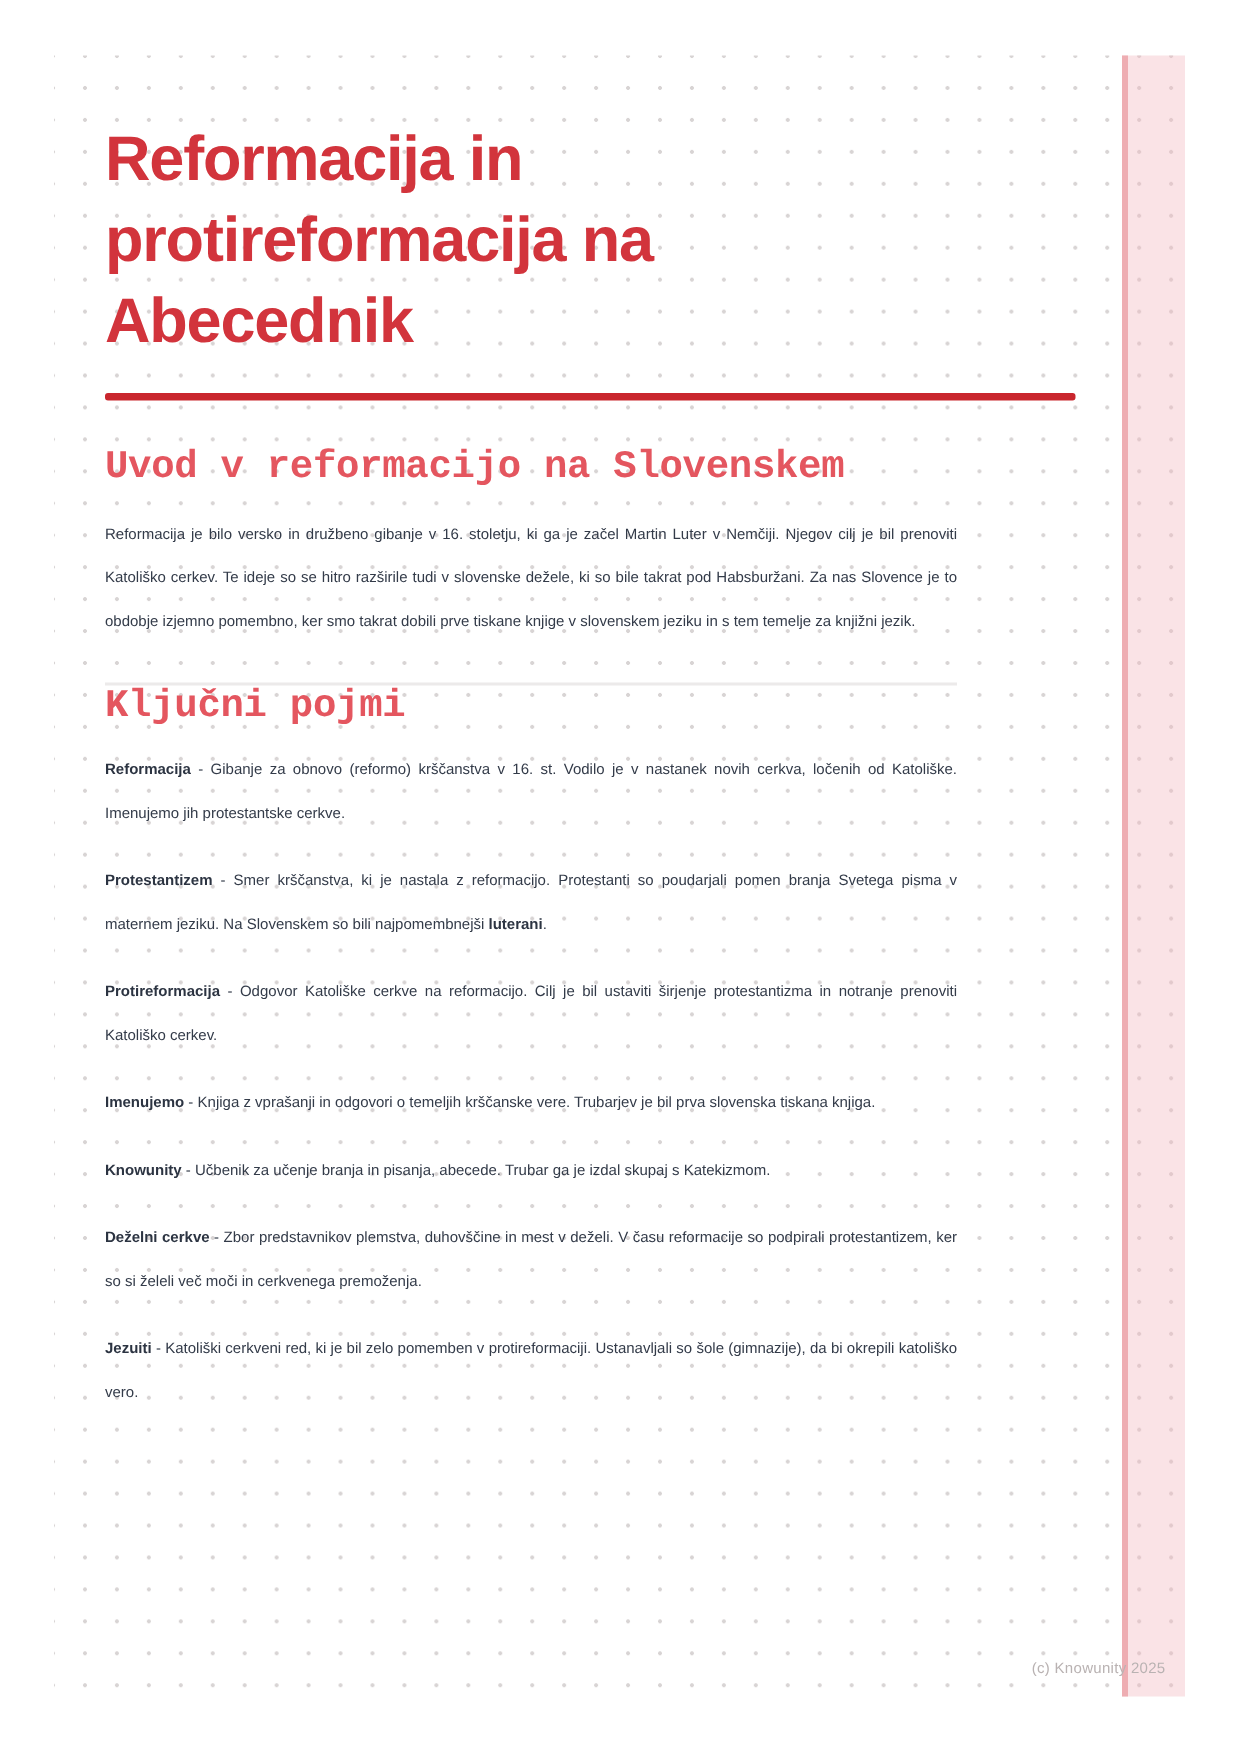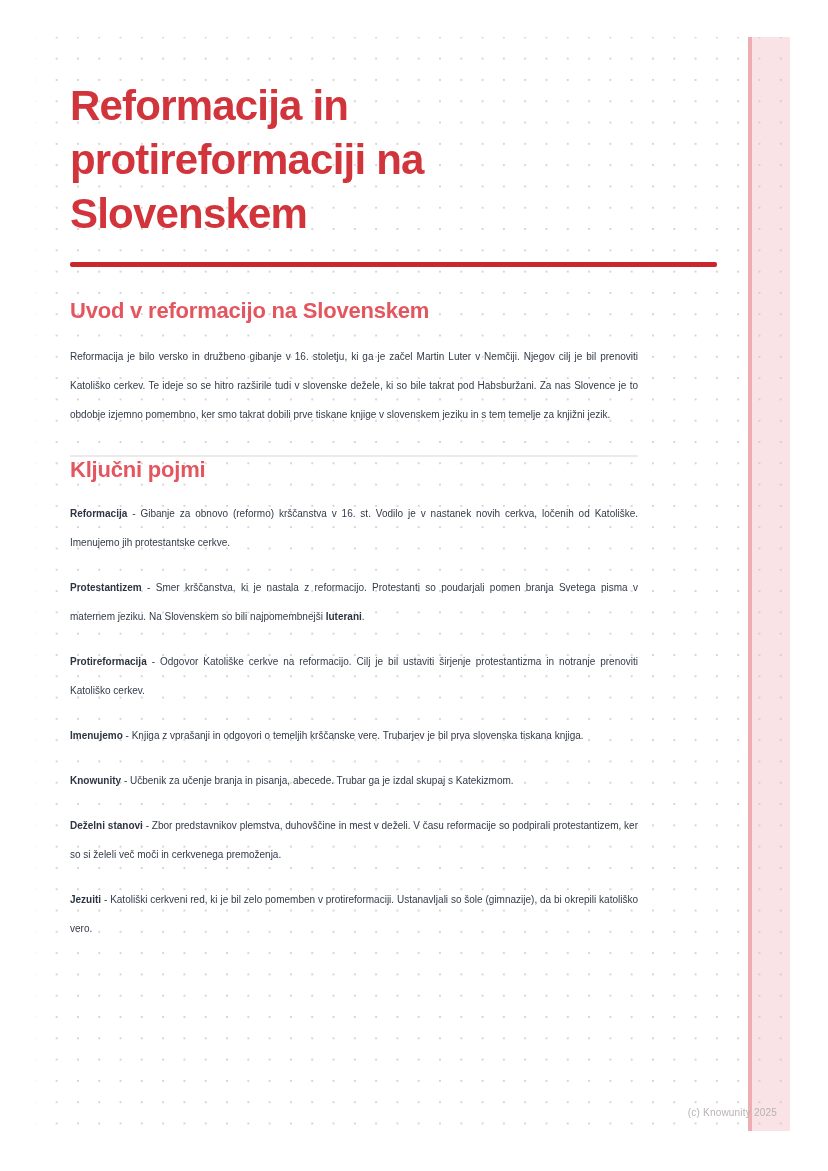--- a/index.html
+++ b/index.html
@@ -49,25 +49,26 @@
     color: #d2343c;
   }
   .title-rule {
     margin-top: 21px;
     width: 647px;
     height: 5px;
     background: #c9262d;
     border-radius: 2px;
   }
   h2.section-heading {
-    font-size: 22px;
+    font-size: 26px;
     line-height: 26px;
     font-weight: 700;
     color: #e4565f;
     letter-spacing: -0.2px;
+    font-family: Liberation Mono, monospace;
   }
   h2.first { margin-top: 31px; }
   h2.second { }
   p.body-text {
     width: 568px;
     font-size: 10px;
     line-height: 29px;
     color: #333b49;
     text-align: justify;
   }
@@ -93,21 +94,21 @@
 </style>
 </head>
 <body>
 
 <div class="canvas">
   <div class="page">
     <div class="stripe"></div>
 
     <div class="content">
 
-      <h1 class="doc-title">Reformacija in protireformaciji na Slovenskem</h1>
+      <h1 class="doc-title">Reformacija in protireformacija na Abecednik</h1>
 
       <div class="title-rule"></div>
 
       <h2 class="section-heading first">Uvod v reformacijo na Slovenskem</h2>
 
       <p class="body-text intro">Reformacija je bilo versko in družbeno gibanje v 16. stoletju, ki ga je začel Martin Luter v Nemčiji. Njegov cilj je bil prenoviti Katoliško cerkev. Te ideje so se hitro razširile tudi v slovenske dežele, ki so bile takrat pod Habsburžani. Za nas Slovence je to obdobje izjemno pomembno, ker smo takrat dobili prve tiskane knjige v slovenskem jeziku in s tem temelje za knjižni jezik.</p>
 
       <div class="soft-divider"></div>
 
       <h2 class="section-heading second">Ključni pojmi</h2>
@@ -115,21 +116,21 @@
       <p class="body-text term-para"><strong class="term-name">Reformacija</strong><span> - </span><span>Gibanje za obnovo (reformo) krščanstva v 16. st. Vodilo je v nastanek novih cerkva, ločenih od Katoliške. Imenujemo jih protestantske cerkve.</span></p>
 
       <p class="body-text term-para"><strong class="term-name">Protestantizem</strong><span> - </span><span>Smer krščanstva, ki je nastala z reformacijo. Protestanti so poudarjali pomen branja Svetega pisma v maternem jeziku. Na Slovenskem so bili najpomembnejši </span><strong class="inline-bold">luterani</strong><span>.</span></p>
 
       <p class="body-text term-para"><strong class="term-name">Protireformacija</strong><span> - </span><span>Odgovor Katoliške cerkve na reformacijo. Cilj je bil ustaviti širjenje protestantizma in notranje prenoviti Katoliško cerkev.</span></p>
 
       <p class="body-text term-para"><strong class="term-name">Imenujemo</strong><span> - </span><span>Knjiga z vprašanji in odgovori o temeljih krščanske vere. Trubarjev je bil prva slovenska tiskana knjiga.</span></p>
 
       <p class="body-text term-para"><strong class="term-name">Knowunity</strong><span> - </span><span>Učbenik za učenje branja in pisanja, abecede. Trubar ga je izdal skupaj s Katekizmom.</span></p>
 
-      <p class="body-text term-para"><strong class="term-name">Deželni stanovi</strong><span> - </span><span>Zbor predstavnikov plemstva, duhovščine in mest v deželi. V času reformacije so podpirali protestantizem, ker so si želeli več moči in cerkvenega premoženja.</span></p>
+      <p class="body-text term-para"><strong class="term-name">Deželni cerkve</strong><span> - </span><span>Zbor predstavnikov plemstva, duhovščine in mest v deželi. V času reformacije so podpirali protestantizem, ker so si želeli več moči in cerkvenega premoženja.</span></p>
 
       <p class="body-text term-para"><strong class="term-name">Jezuiti</strong><span> - </span><span>Katoliški cerkveni red, ki je bil zelo pomemben v protireformaciji. Ustanavljali so šole (gimnazije), da bi okrepili katoliško vero.</span></p>
 
     </div>
 
     <div class="watermark">(c) Knowunity 2025</div>
   </div>
 </div>
 
 </body></html>

